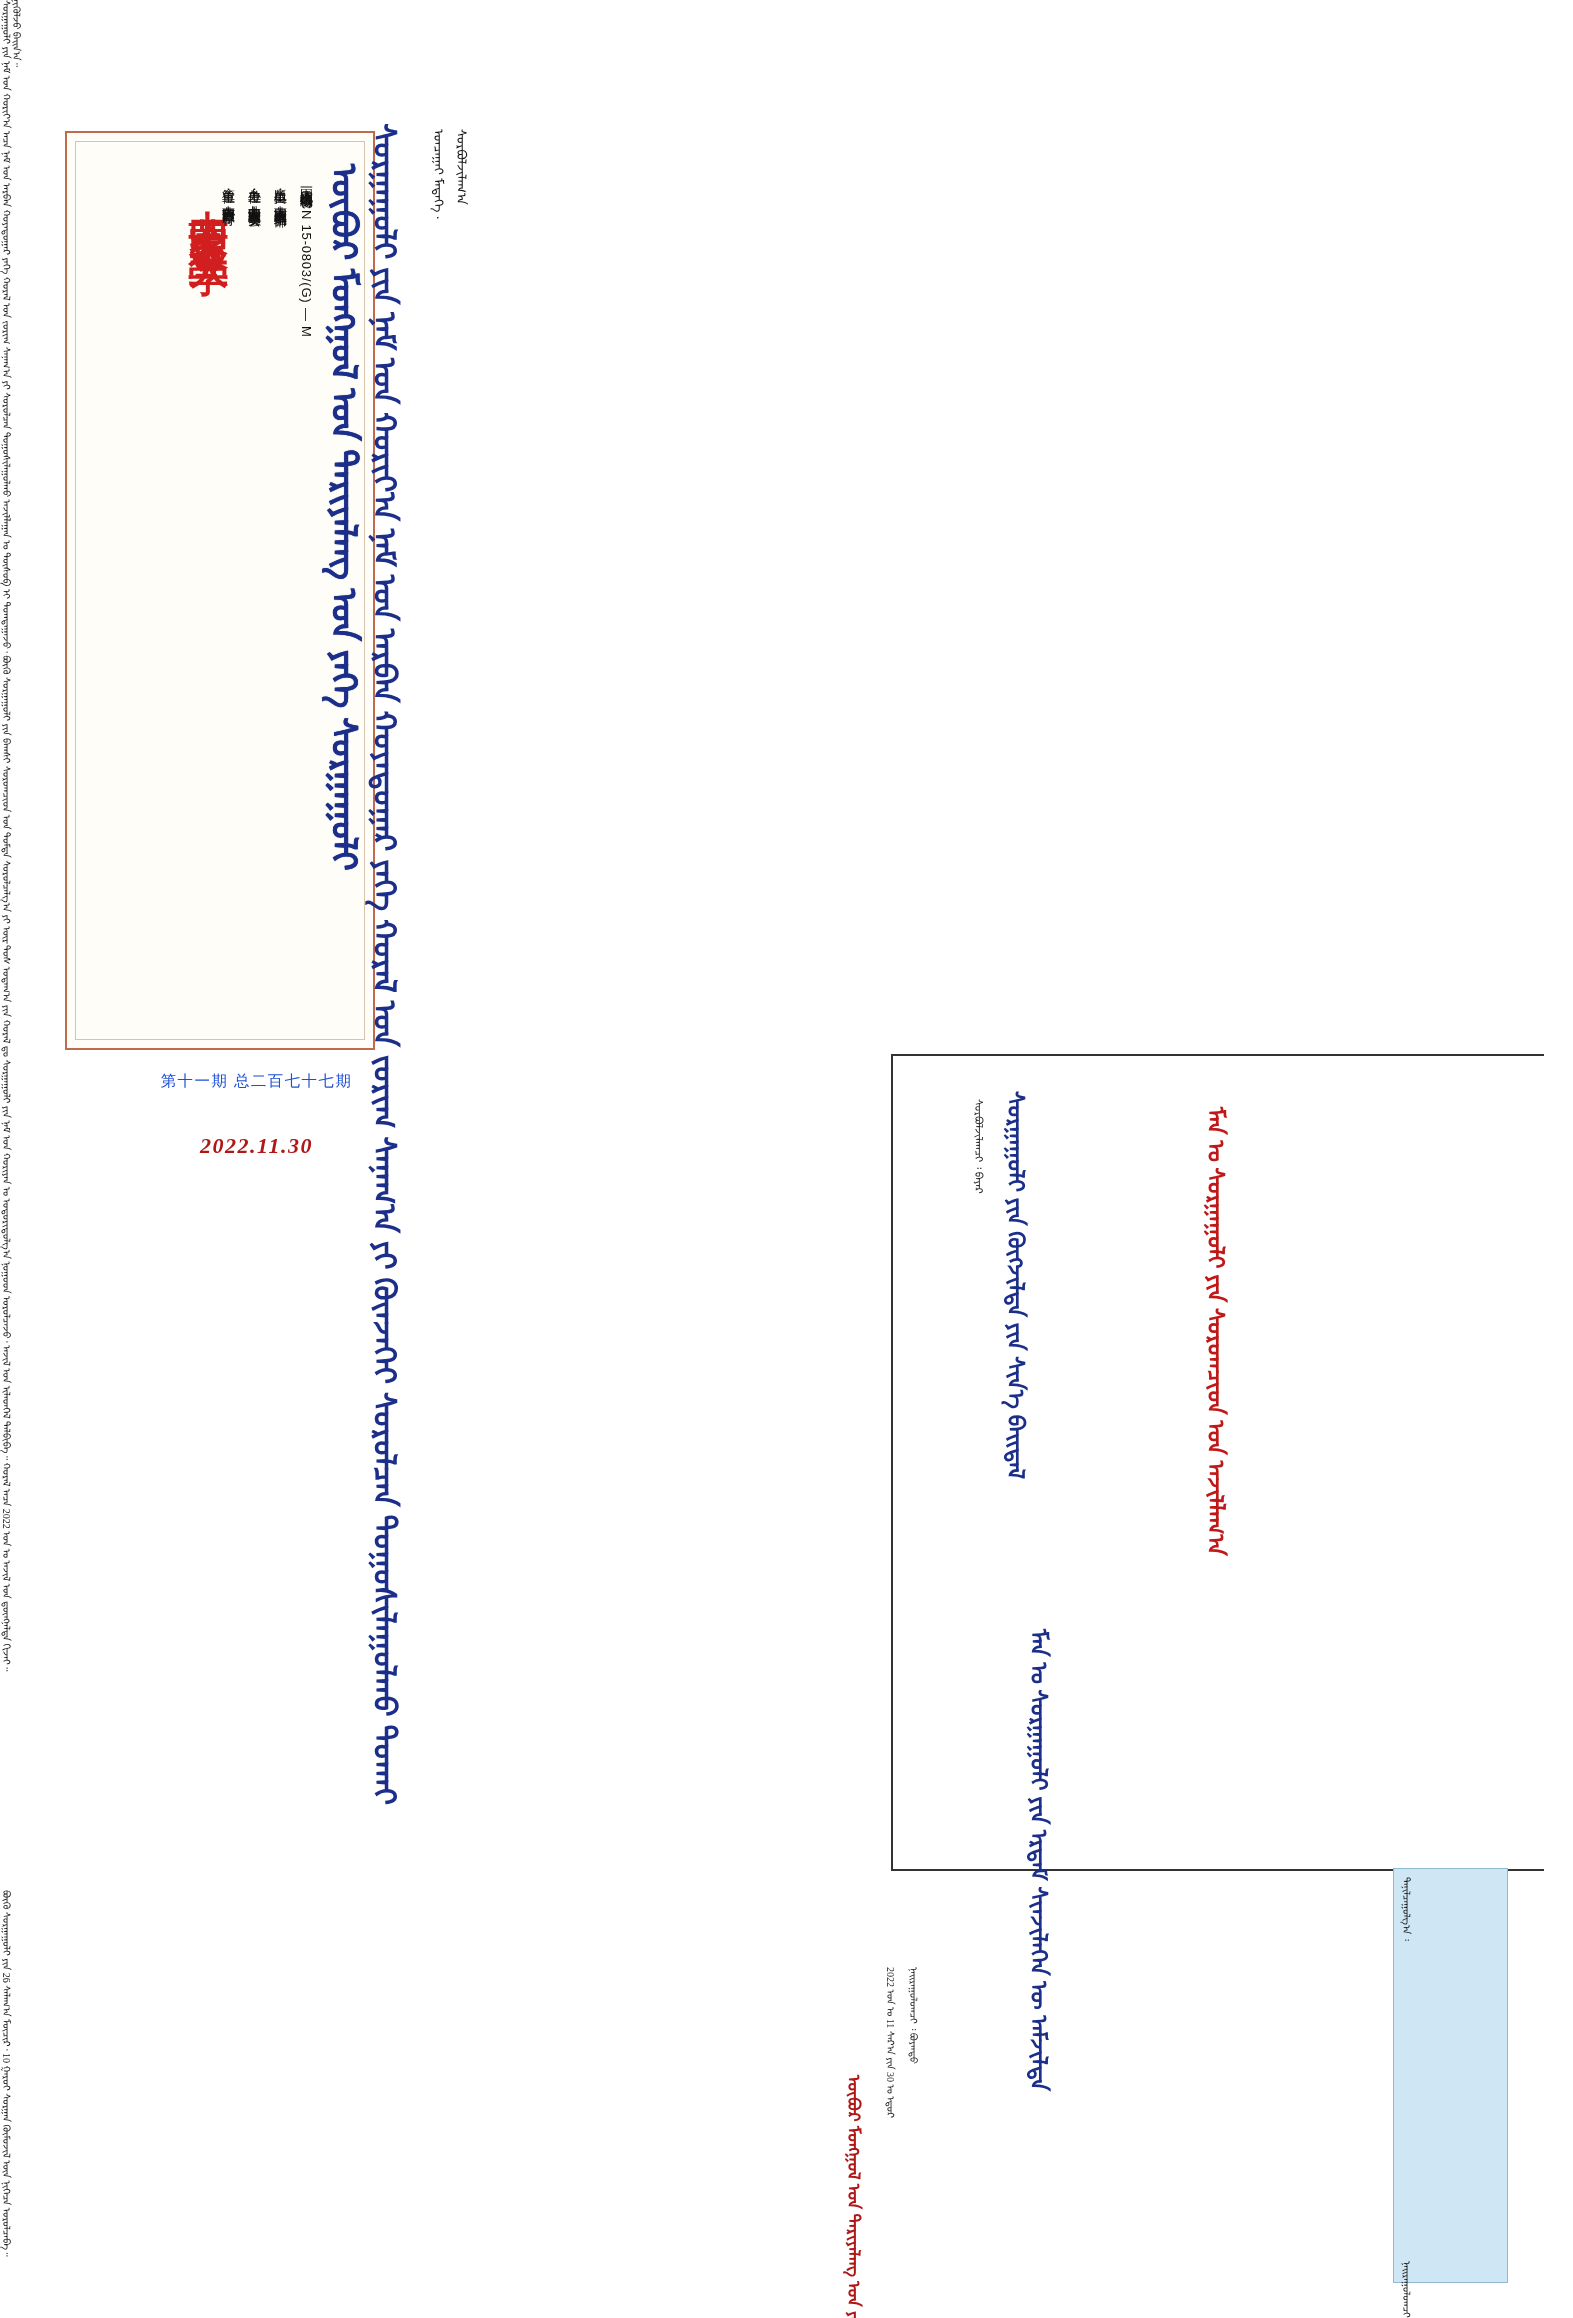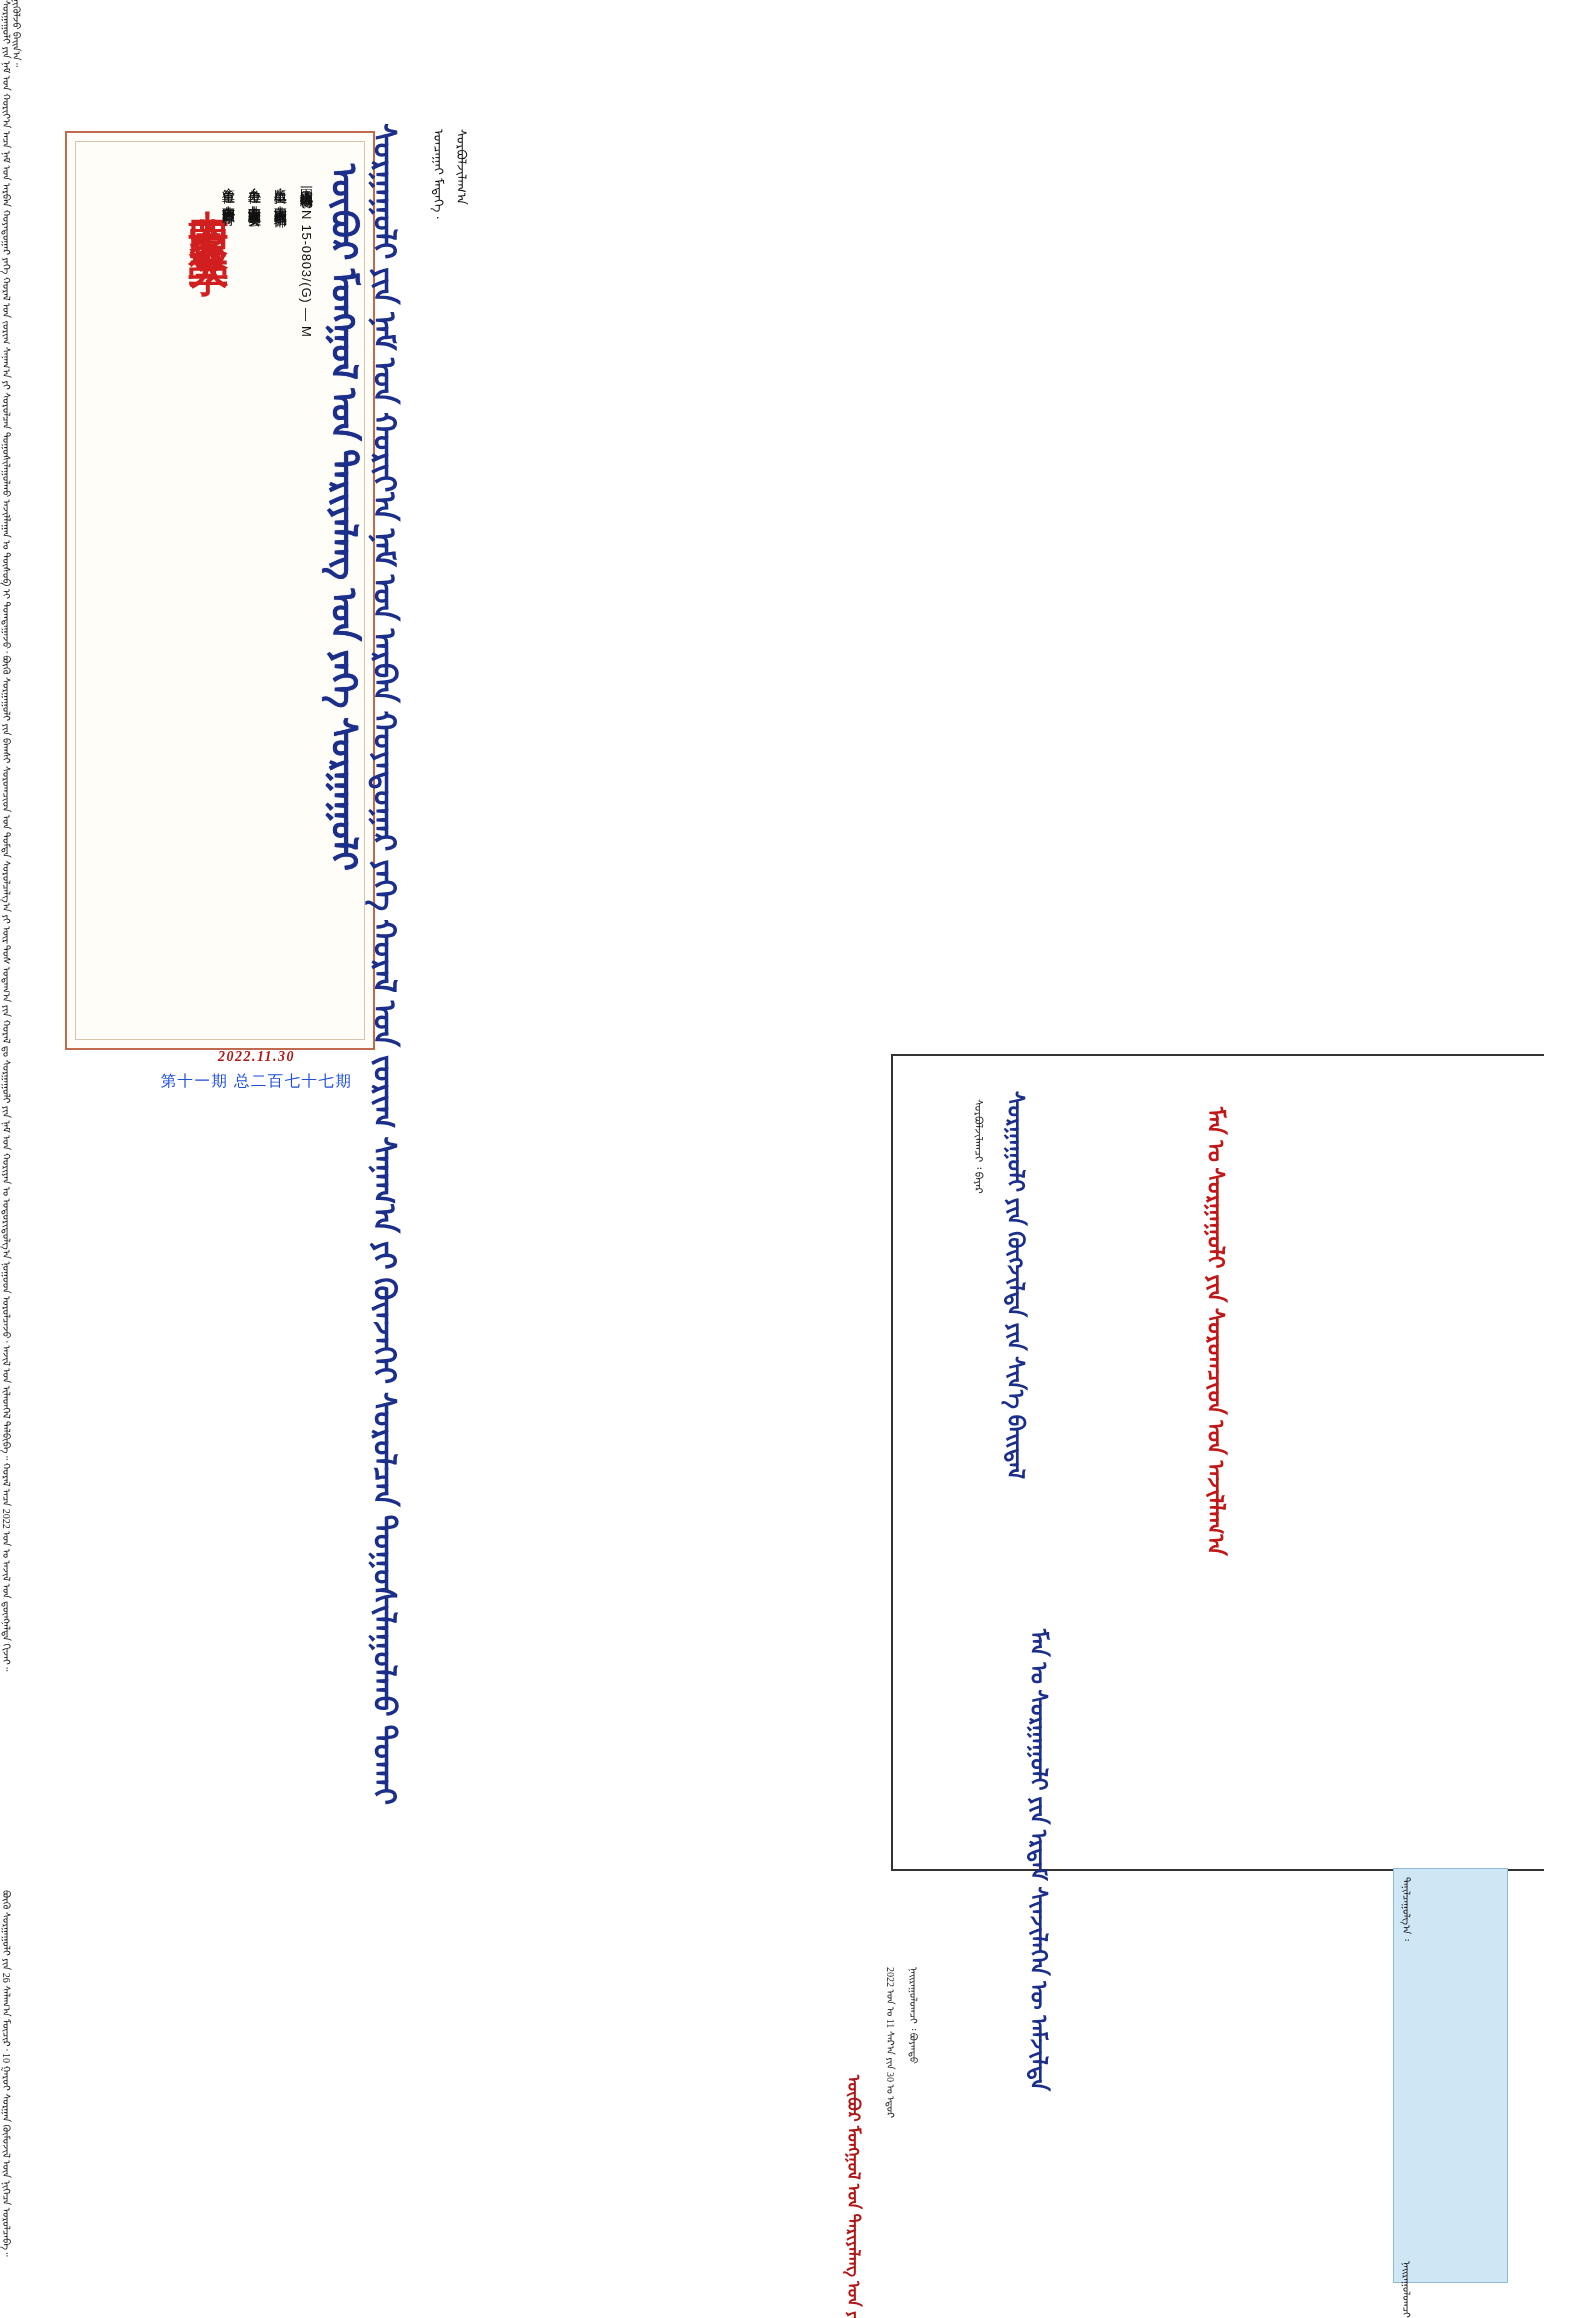--- a/index.html
+++ b/index.html
@@ -63,26 +63,26 @@
   }
   .mh-issue{
     position:absolute; left:74px; top:938px; width:231px;
     text-align:center;
     font-family:"Liberation Sans", sans-serif;
     font-size:15.4px;
     color:#1d4ed8;
     letter-spacing:1.5px;
   }
   .mh-date{
-    position:absolute; left:74px; top:916px; width:231px;
+    position:absolute; left:74px; top:1000px; width:231px;
     text-align:center;
     font-family:"Liberation Serif", serif;
     font-style:italic;
     font-weight:bold;
-    font-size:14px;
+    font-size:22px;
     color:#b01818;
     letter-spacing:1.5px;
   }
 
   
   .headline-main{
     position:absolute;
     right:1168px; top:123px;
     height:861px;
     writing-mode:vertical-lr;

